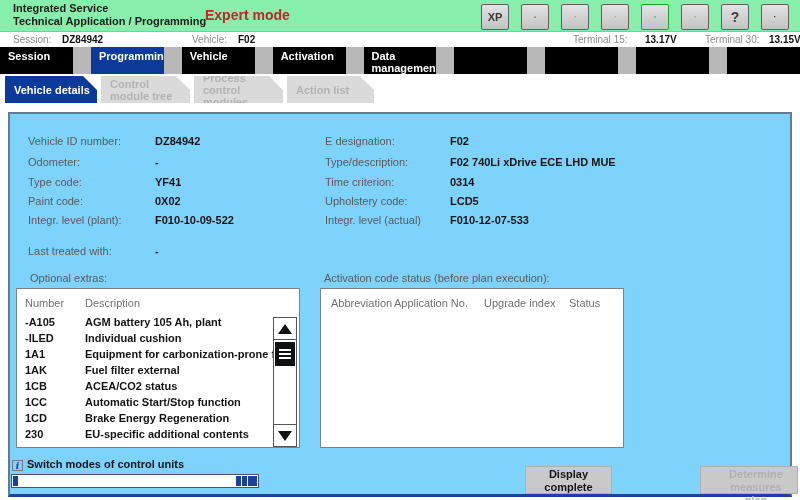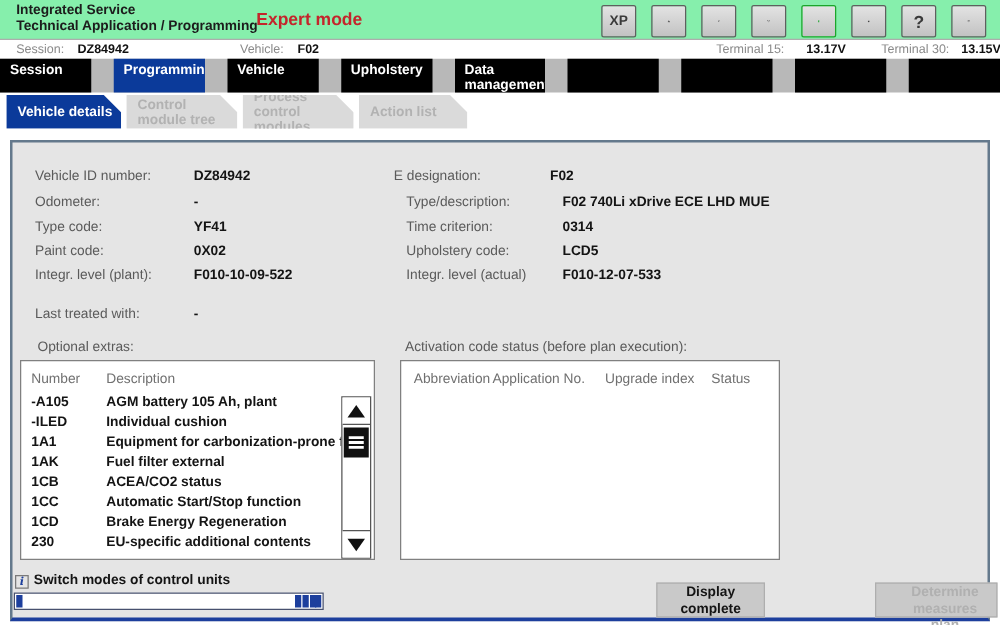--- a/index.html
+++ b/index.html
@@ -31,21 +31,21 @@
   .mtab{flex:1 1 0;background:#000;color:#fff;font-size:11px;font-weight:bold;line-height:12px;padding:3px 4px 0 8px;cursor:pointer;overflow:hidden;}
   .mtab.active{background:#0b3a9a;}
 
   
   .sub-tabs{position:absolute;left:0;top:76px;width:800px;height:27px;background:#fff;}
   .stab{position:absolute;top:0;height:27px;font-size:11px;font-weight:bold;line-height:12px;display:flex;align-items:center;padding-left:9px;cursor:pointer;clip-path:polygon(0 0,calc(100% - 14px) 0,100% 14px,100% 100%,0 100%);}
   .stab.active{background:#0b3a9a;color:#fff;}
   .stab.disabled{background:#dadada;color:#b2b2b2;}
 
   
-  .panel{position:absolute;left:8px;top:112px;width:784px;height:385px;background:#e5e5e5;border:2px solid #64798c;border-bottom:3px solid #1d3f9d;}
+  .panel{position:absolute;left:8px;top:112px;width:784px;height:385px;background:#7dd3fc;border:2px solid #64798c;border-bottom:3px solid #1d3f9d;}
   .frow{position:absolute;font-size:11px;line-height:13px;white-space:nowrap;}
   .flabel{color:#5a5a5a;}
   .fvalue{position:absolute;font-weight:bold;color:#141414;white-space:nowrap;}
 
   .sec-title{position:absolute;font-size:11px;color:#5a5a5a;white-space:nowrap;}
 
   .databox{position:absolute;border:1px solid #808080;background:#fff;}
   .box-extras{left:6px;top:174px;width:284px;height:160px;}
   .box-activation{left:310px;top:174px;width:304px;height:160px;}
   .th{position:absolute;font-size:11px;color:#707070;white-space:nowrap;}
@@ -145,21 +145,21 @@
     <span class="sb-label pos-t15-l">Terminal 15:</span>
     <span class="sb-value pos-t15-v">13.17V</span>
     <span class="sb-label pos-t30-l">Terminal 30:</span>
     <span class="sb-value pos-t30-v">13.15V</span>
   </div>
 
   <nav class="main-tabs">
       <div class="mtab">Session</div>
       <div class="mtab active">Programming</div>
       <div class="mtab">Vehicle</div>
-      <div class="mtab">Upholstery</div>
+      <div class="mtab">Activation</div>
       <div class="mtab">Data management</div>
       <div class="mtab"></div>
       <div class="mtab"></div>
       <div class="mtab"></div>
       <div class="mtab"></div>
     </nav>
   <nav class="sub-tabs">
       <div class="stab active" style="left: 5px; width: 92px;">Vehicle details</div>
       <div class="stab disabled" style="left: 101px; width: 89px;">Control module tree</div>
       <div class="stab disabled" style="left: 194px; width: 89px;">Process control modules</div>
@@ -169,21 +169,21 @@
   <main class="panel">
     <div>
         <div class="frow" style="left: 18px; top: 21px;"><span class="flabel">Vehicle ID number:</span><span class="fvalue" style="left: 127px;">DZ84942</span></div>
         <div class="frow" style="left: 18px; top: 42px;"><span class="flabel">Odometer:</span><span class="fvalue" style="left: 127px;">-</span></div>
         <div class="frow" style="left: 18px; top: 62px;"><span class="flabel">Type code:</span><span class="fvalue" style="left: 127px;">YF41</span></div>
         <div class="frow" style="left: 18px; top: 81px;"><span class="flabel">Paint code:</span><span class="fvalue" style="left: 127px;">0X02</span></div>
         <div class="frow" style="left: 18px; top: 100px;"><span class="flabel">Integr. level (plant):</span><span class="fvalue" style="left: 127px;">F010-10-09-522</span></div>
         <div class="frow" style="left: 18px; top: 131px;"><span class="flabel">Last treated with:</span><span class="fvalue" style="left: 127px;">-</span></div>
       </div>
     <div>
-        <div class="frow" style="left: 305px; top: 21px;"><span class="flabel">E designation:</span><span class="fvalue" style="left: 125px;">F02</span></div>
+        <div class="frow" style="left: 315px; top: 21px;"><span class="flabel">E designation:</span><span class="fvalue" style="left: 125px;">F02</span></div>
         <div class="frow" style="left: 315px; top: 42px;"><span class="flabel">Type/description:</span><span class="fvalue" style="left: 125px;">F02 740Li xDrive ECE LHD MUE</span></div>
         <div class="frow" style="left: 315px; top: 62px;"><span class="flabel">Time criterion:</span><span class="fvalue" style="left: 125px;">0314</span></div>
         <div class="frow" style="left: 315px; top: 81px;"><span class="flabel">Upholstery code:</span><span class="fvalue" style="left: 125px;">LCD5</span></div>
         <div class="frow" style="left: 315px; top: 100px;"><span class="flabel">Integr. level (actual)</span><span class="fvalue" style="left: 125px;">F010-12-07-533</span></div>
       </div>
 
     <div class="sec-title" style="left:20px;top:158px;">Optional extras:</div>
 
     <div class="databox box-extras">
       <span class="th" style="left:8px;top:8px;">Number</span>

